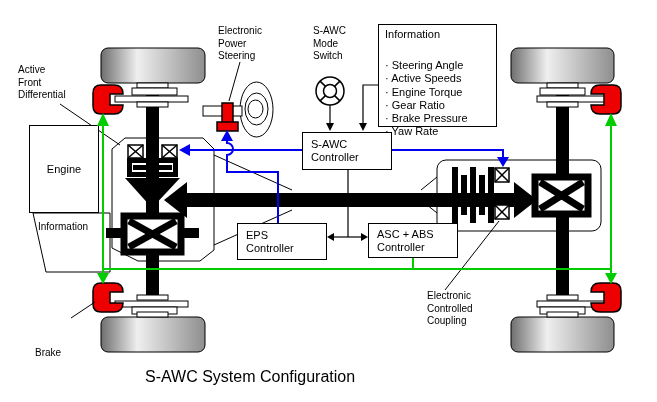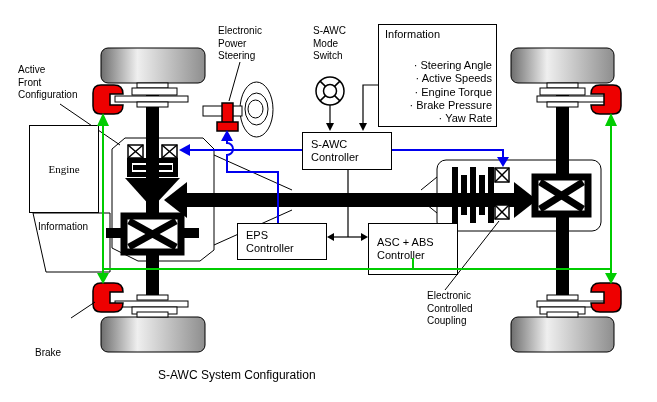--- a/index.html
+++ b/index.html
@@ -7,23 +7,23 @@
          font-family:"Liberation Sans", sans-serif;color:#000;}
   .layer{position:absolute;left:0;top:0;pointer-events:none;}
   .lbl{position:absolute;font-size:10px;line-height:12.5px;white-space:pre-line;}
   .dbox{position:absolute;background:#fff;border:1px solid #000;box-sizing:border-box;
         font-size:11px;line-height:13px;display:flex;flex-direction:column;
         justify-content:center;padding-left:8px;white-space:pre-line;}
   .dbox.center{align-items:center;padding-left:0;}
   .infobox{position:absolute;background:#fff;border:1px solid #000;box-sizing:border-box;
         font-size:11px;line-height:13.2px;padding:3px 4px 2px 6px;}
   .infobox .ititle{margin-bottom:18px;}
-  .infobox ul{margin:0;padding:0;list-style:none;text-align:right;}
+  .infobox ul{margin:0;padding:0;list-style:none;}
   .infobox li::before{content:"· ";}
-  .caption{position:absolute;font-size:12px;margin-left:13px;}
+  .caption{position:absolute;font-size:16px;}
   
   .thin{stroke:#000;stroke-width:1;fill:none;}
   .outline{stroke:#000;stroke-width:1;fill:#fff;}
   .blackpart{fill:#000;stroke:none;}
   .whiteplate{fill:#fff;stroke:#000;stroke-width:1;}
   .ln-blue{stroke:var(--signal-blue,#0000EE);stroke-width:2;fill:none;}
   .ar-blue{fill:var(--signal-blue,#0000EE);stroke:none;}
   .ln-green{stroke:var(--brake-green,#00CC00);stroke-width:2;fill:none;}
   .ar-green{fill:var(--brake-green,#00CC00);stroke:none;}
   .ln-blk{stroke:#000;stroke-width:1.2;fill:none;}
@@ -171,53 +171,54 @@
     <g class="thin">
       <line x1="60" y1="104" x2="120" y2="145"></line>
       <line x1="240" y1="62" x2="229" y2="101"></line>
       <line x1="71" y1="318" x2="95" y2="302"></line>
       <line x1="445" y1="290" x2="499" y2="221"></line>
     </g>
   </svg>
 
   <div class="lbl" style="left:18px;top:64px;">Active
 Front
-Configuration</div>
+Differential</div>
   <div class="lbl" style="left:218px;top:25px;">Electronic
 Power
 Steering</div>
   <div class="lbl" style="left:313px;top:25px;">S-AWC
 Mode
 Switch</div>
   <div class="lbl" style="left:38px;top:221px;">Information</div>
   <div class="lbl" style="left:35px;top:315px;margin-top:32px;">Brake</div>
   <div class="lbl" style="left:427px;top:290px;">Electronic
 Controlled
 Coupling</div>
 
-  <div class="dbox center" style="left:29px;top:125px;width:70px;height:88px;font-family:Liberation Serif, serif;">
+  <div class="dbox center" style="left:29px;top:125px;width:70px;height:88px;">
     <span>Engine</span>
   </div>
 
   <div class="infobox" style="left:378px;top:24px;width:119px;height:103px;">
     <div class="ititle">Information</div>
     <ul>
       <li>Steering Angle</li>
       <li>Active Speeds</li>
       <li>Engine Torque</li>
+      <li>Gear Ratio</li>
       <li>Brake Pressure</li>
       <li>Yaw Rate</li>
     </ul>
   </div>
 
   <div class="dbox" style="left:302px;top:132px;width:90px;height:38px;">S-AWC
 Controller</div>
   <div class="dbox" style="left:237px;top:223px;width:90px;height:37px;">EPS
 Controller</div>
-  <div class="dbox" style="left:368px;top:223px;width:90px;height:52px;">ASC + ABS
+  <div class="dbox" style="left:368px;top:223px;width:90px;height:35px;">ASC + ABS
 Controller</div>
 
   <div class="caption" style="left:145px;top:368px;">S-AWC System Configuration</div>
 
   <svg class="layer" width="657" height="402">
 
     <g>
       <path class="ln-green" d="M103,120 V269 H611 V120"></path>
       <path class="ln-green" d="M103,269 V275 M611,269 V275 M413,258 V269"></path>
       <polygon class="ar-green" points="97,126 109,126 103,113"></polygon>

